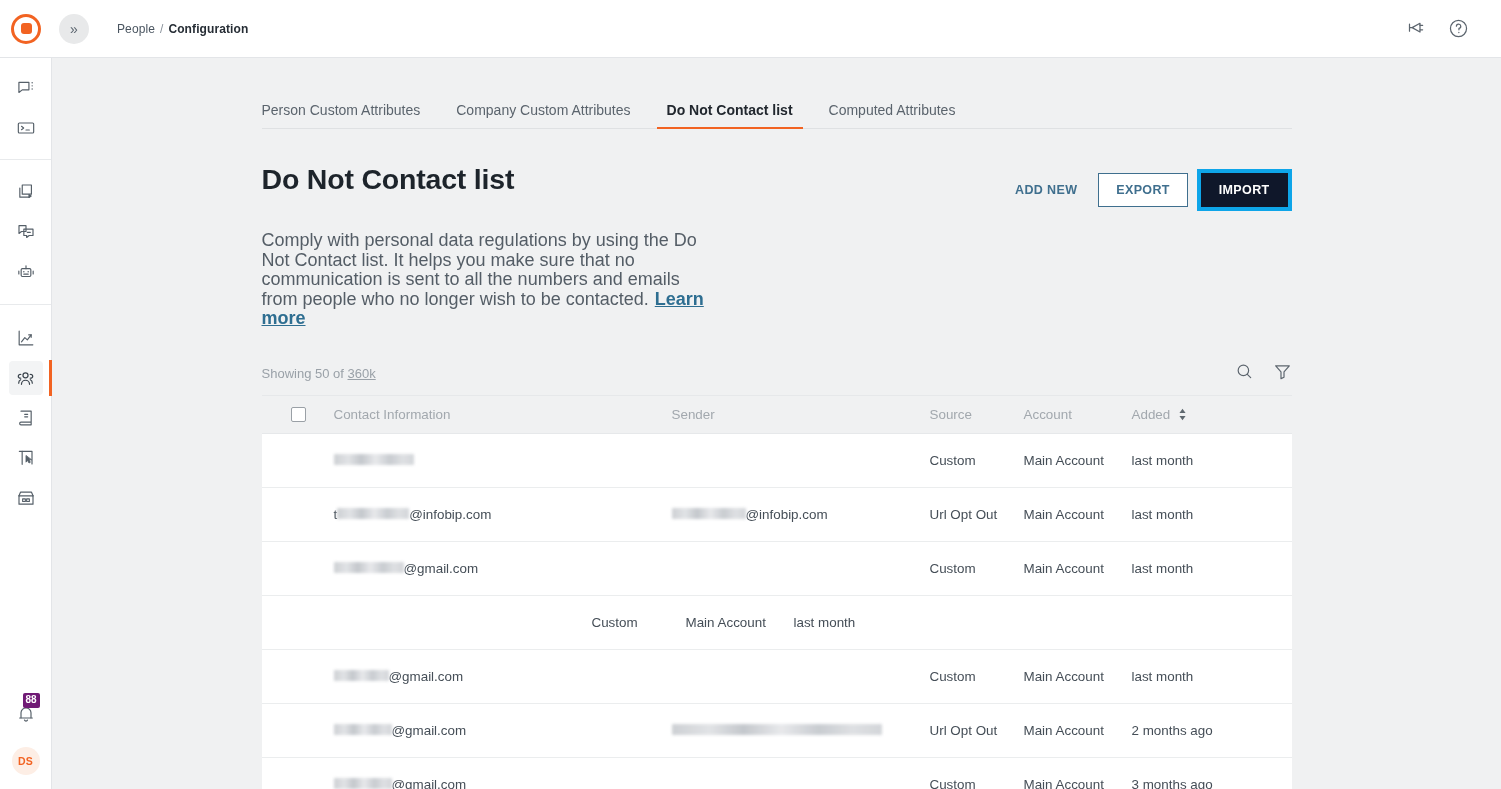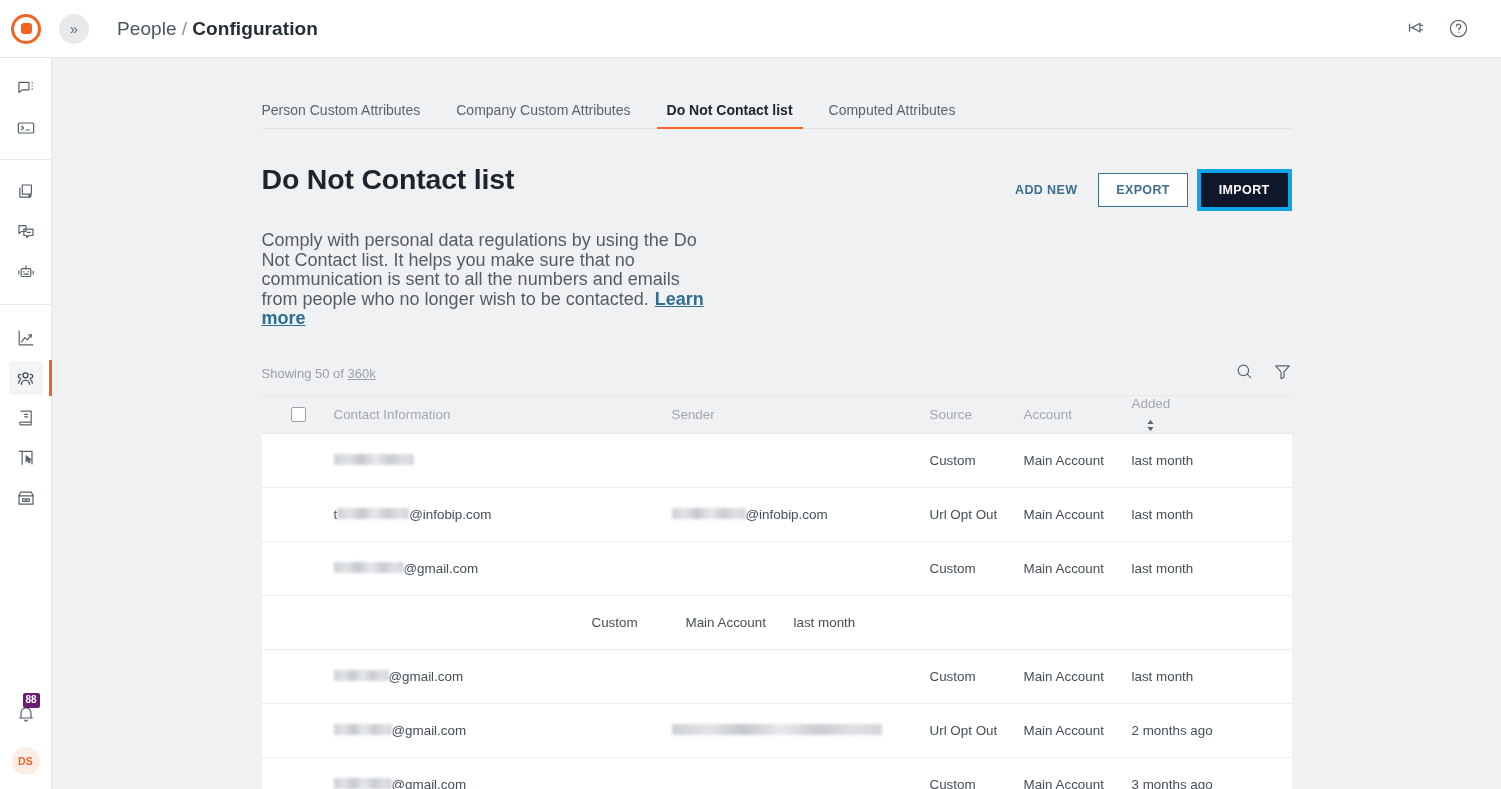--- a/index.html
+++ b/index.html
@@ -39,21 +39,21 @@
     width: 30px; height: 30px; border-radius: 50%;
     background: #e8e9ea;
     display: flex; align-items: center; justify-content: center;
     margin-left: 7px;
     cursor: pointer;
     color: #5c6670;
     font-size: 14px; line-height: 1;
   }
   .breadcrumb {
     margin-left: 28px;
-    font-size: 19px;
+    font-size: 12px;
     color: #333b44;
     display: flex; align-items: center; gap: 5px;
     letter-spacing: .1px;
   }
   .bc-parent { color: #4a5560; }
   .bc-sep { color: #8a929b; }
   .bc-current { font-weight: bold; color: #262d35; text-align: center; }
   .topbar-right {
     margin-left: auto;
     display: flex; align-items: center; gap: 21px;
@@ -288,21 +288,21 @@
     font-size: 13.4px;
     color: #454e57;
   }
   .chk {
     width: 15px; height: 15px;
     border: 1px solid #9aa0a6;
     border-radius: 2px;
     background: #fff;
     cursor: pointer;
   }
-  .sortable { display: inline-flex; align-items: center; gap: 8px; cursor: pointer; flex-direction: column; }
+  .sortable { display: inline-flex; align-items: center; gap: 8px; cursor: pointer; }
   .sort-arrows { display: inline-flex; flex-direction: column; line-height: 0; color: #6d757d; }
 
   
   .redact {
     display: inline-block;
     height: 11px;
     vertical-align: -1px;
     border-radius: 1px;
     background: linear-gradient(90deg,#c9ccd0 0%, #dfe1e4 18%, #bfc3c8 34%, #e6e7ea 52%, #c4c8cd 70%, #dcdee1 86%, #cfd2d6 100%);
     filter: blur(1.6px);

